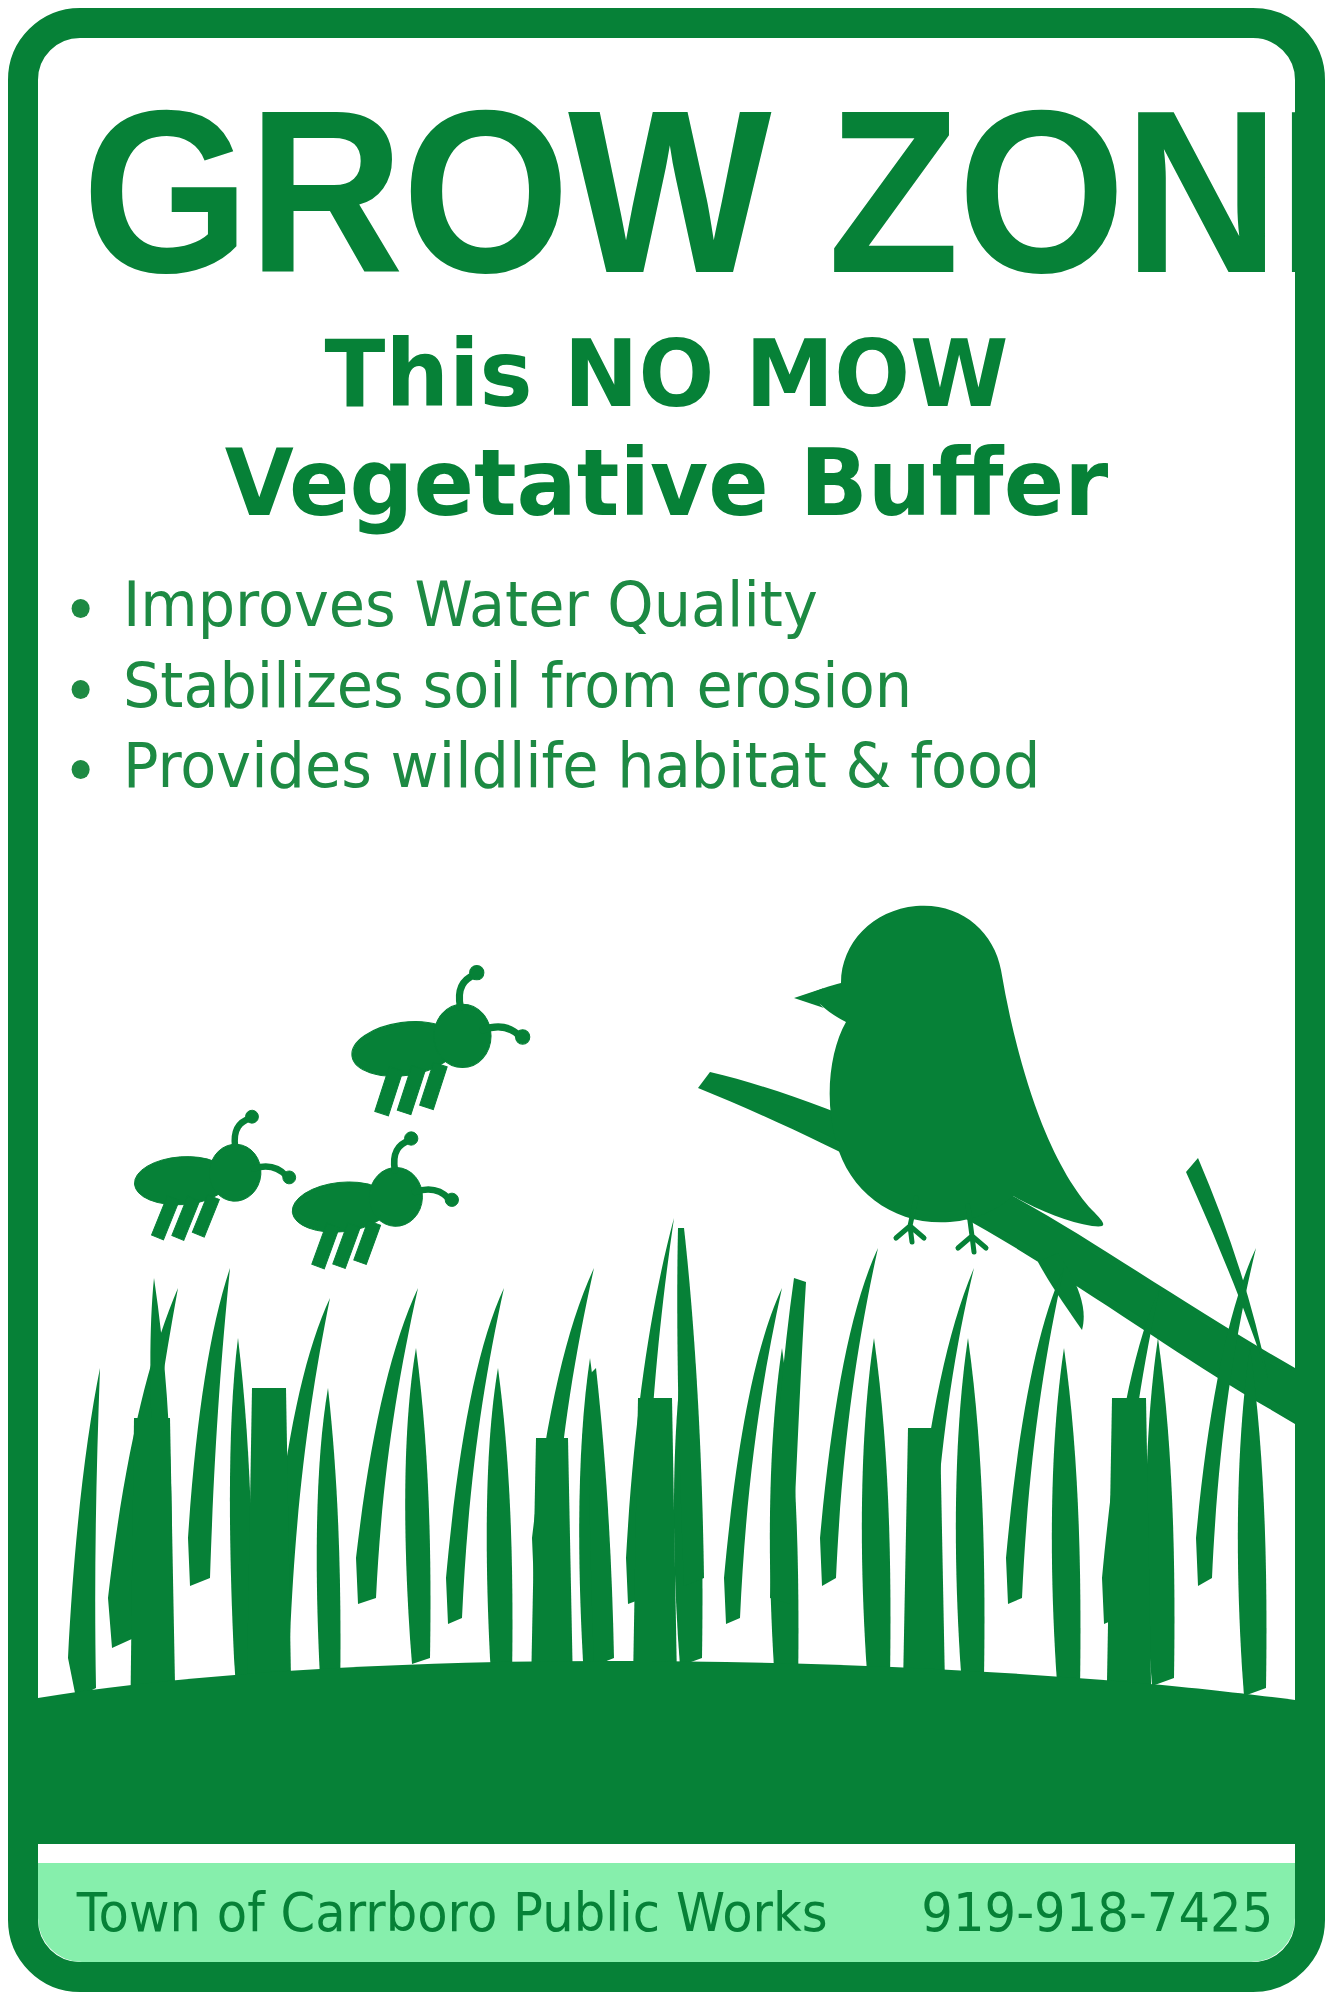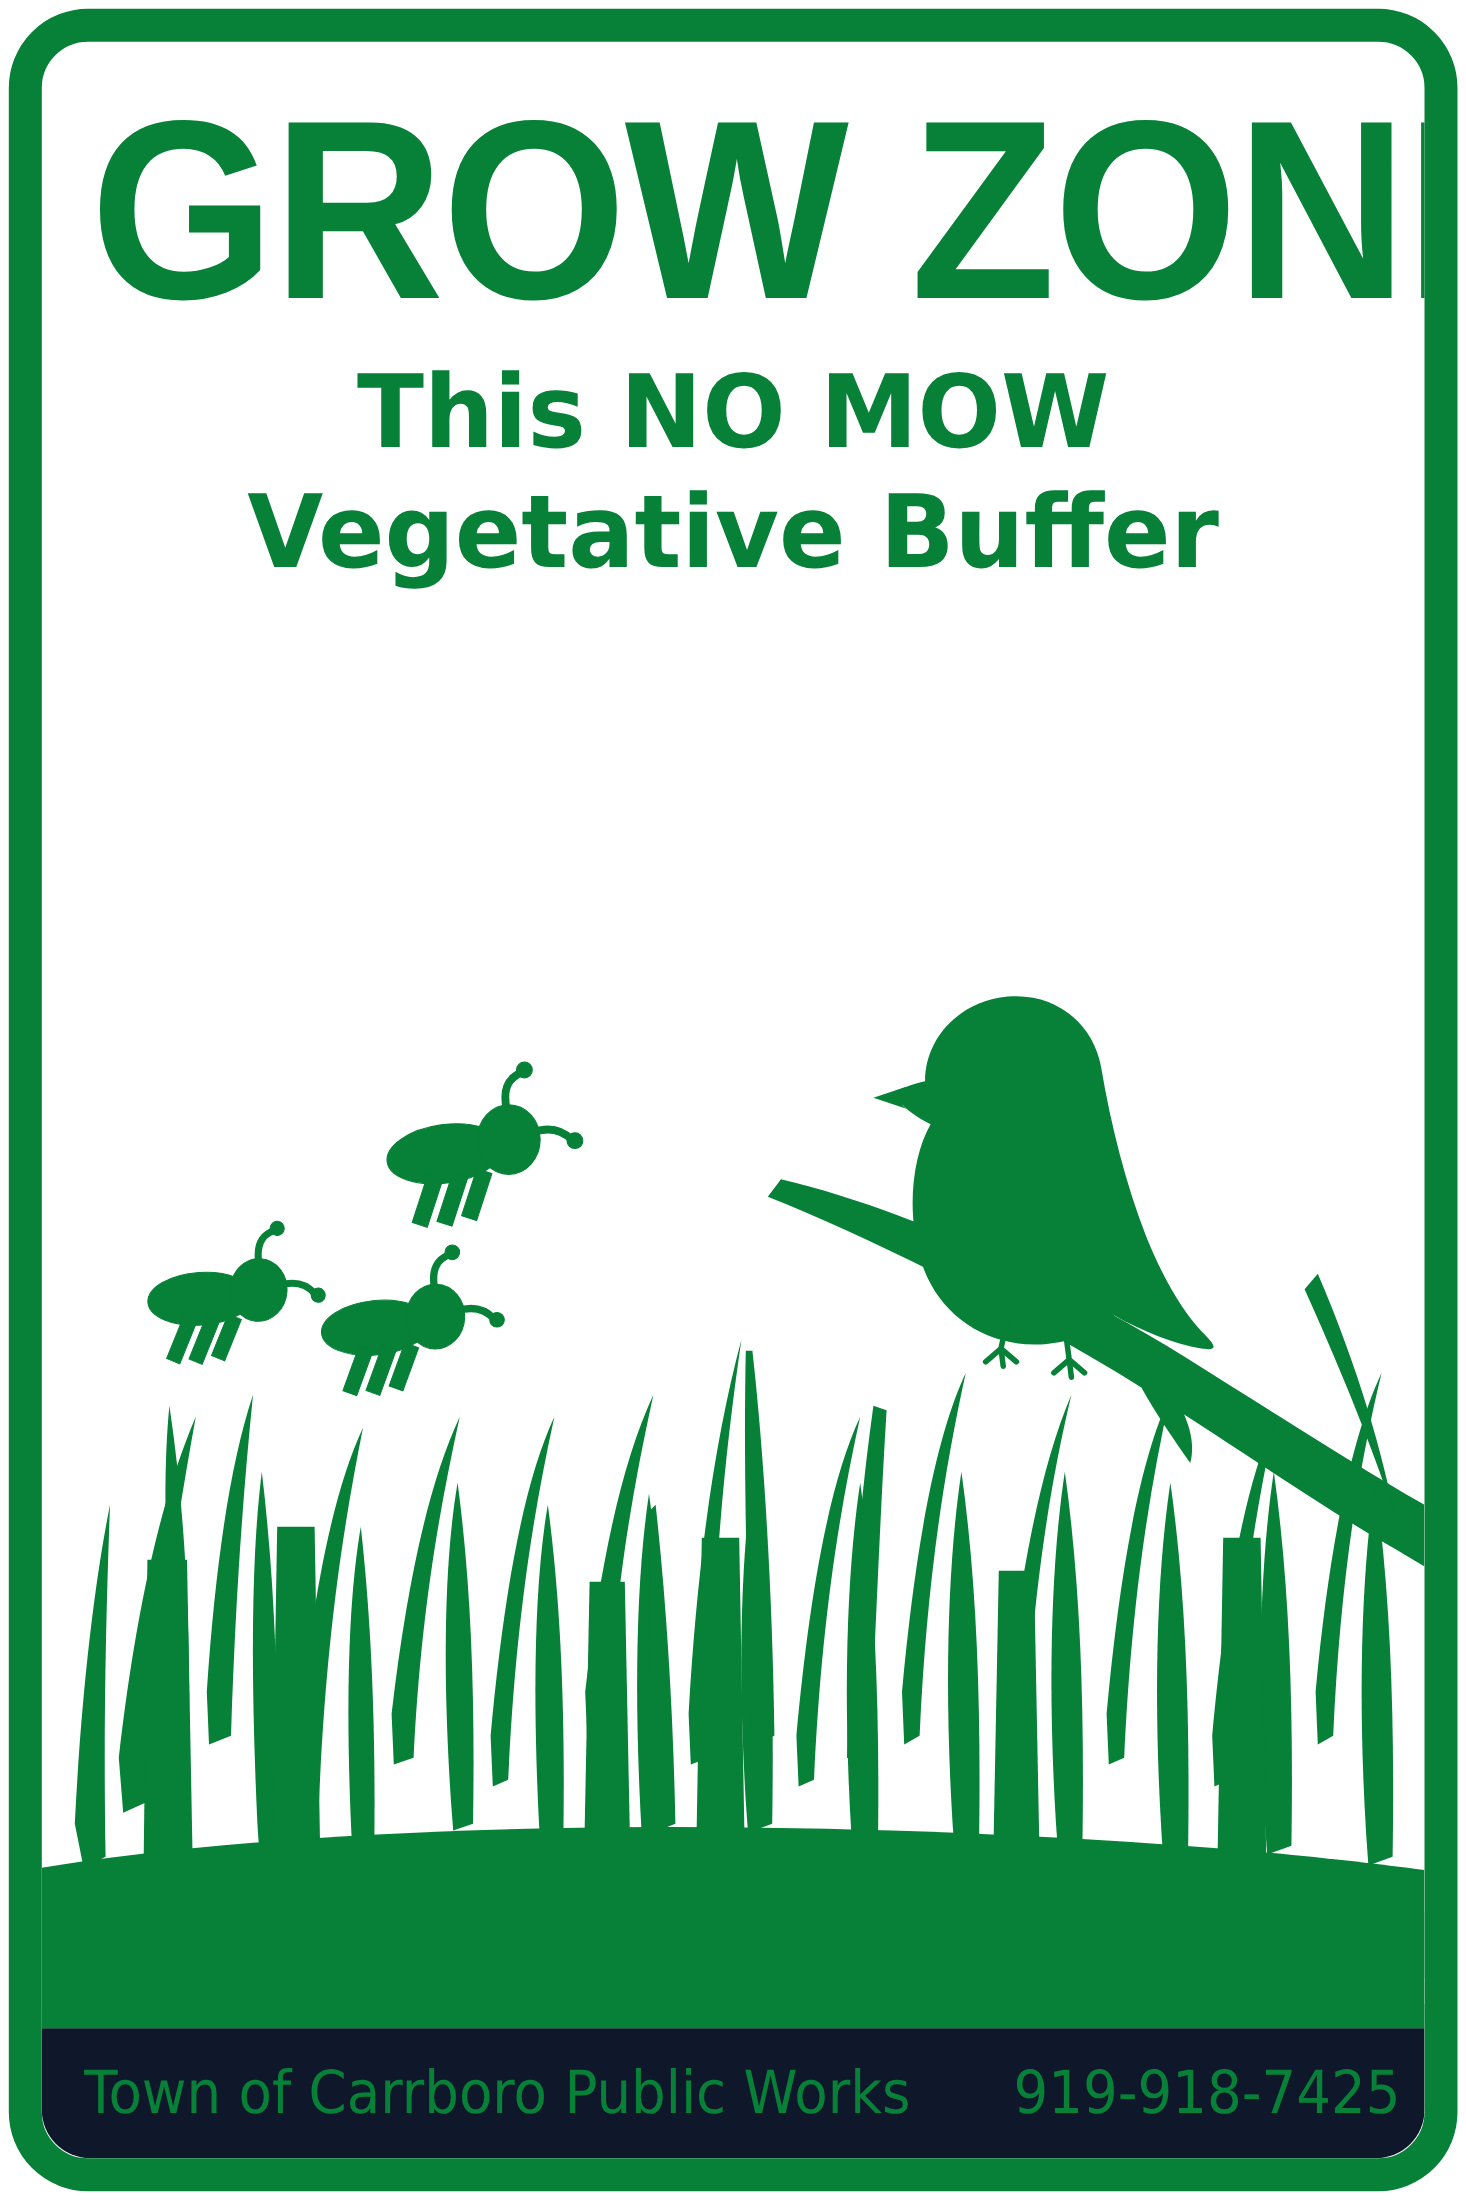--- a/index.html
+++ b/index.html
@@ -118,22 +118,22 @@
     left:0;
     bottom:118px;
     width:1257px;
     height:22px;
     background:#068137;
     z-index:8;
   }
   .footer{
     position:absolute;
     left:0;bottom:0;
-    width:1257px;height:118px;
-    background:#0f172a;
+    width:1257px;height:99px;
+    background:#86efac;
     z-index:9;
     display:flex;
     align-items:center;
     justify-content:center;
     gap:46px;
   }
   .footer span{
     color:#068137;
     font-family:"DejaVu Sans", sans-serif;
     font-size:54px;
@@ -262,20 +262,34 @@
         <path d="M0,1660 C120,1640 280,1628 460,1624 C680,1620 900,1628 1090,1644 C1160,1650 1210,1656 1257,1662 L1257,1760 L0,1760 Z"></path>
         <rect x="0" y="1700" width="1257" height="106"></rect>
       </g>
     </svg>
 
     <div class="textblock">
       <h1 class="title">GROW ZONE</h1>
       <p class="sub1">This NO MOW</p>
       <p class="sub2">Vegetative Buffer</p>
 
+      <ul class="benefits">
+        <li>
+          <span class="dot"></span>
+          <span>Improves Water Quality</span>
+        </li>
+        <li>
+          <span class="dot"></span>
+          <span>Stabilizes soil from erosion</span>
+        </li>
+        <li>
+          <span class="dot"></span>
+          <span>Provides wildlife habitat &amp; food</span>
+        </li>
+      </ul>
     </div>
 
     <div class="footer-rule"></div>
     <div class="footer">
       <span>Town of Carrboro Public Works</span>
       <span>919-918-7425</span>
     </div>
 
   </div>
 </div>

